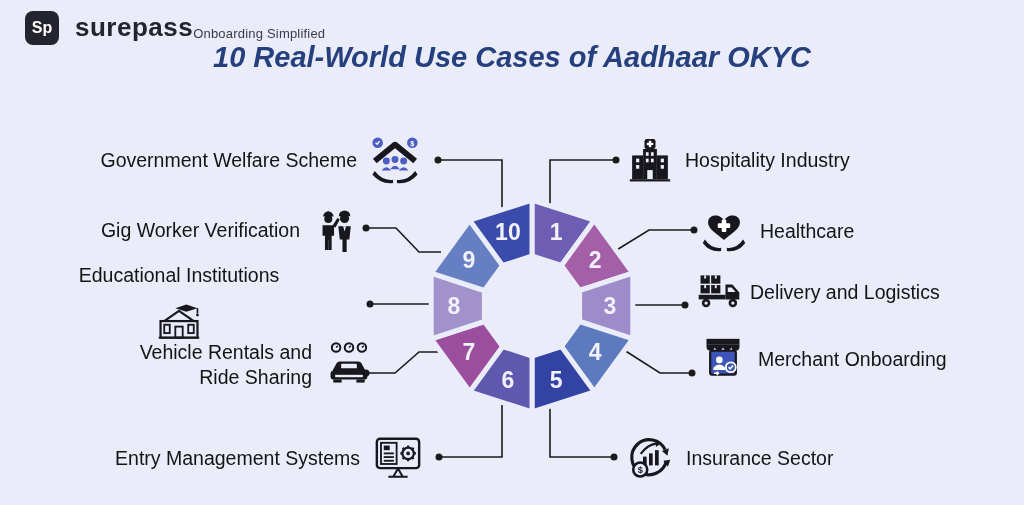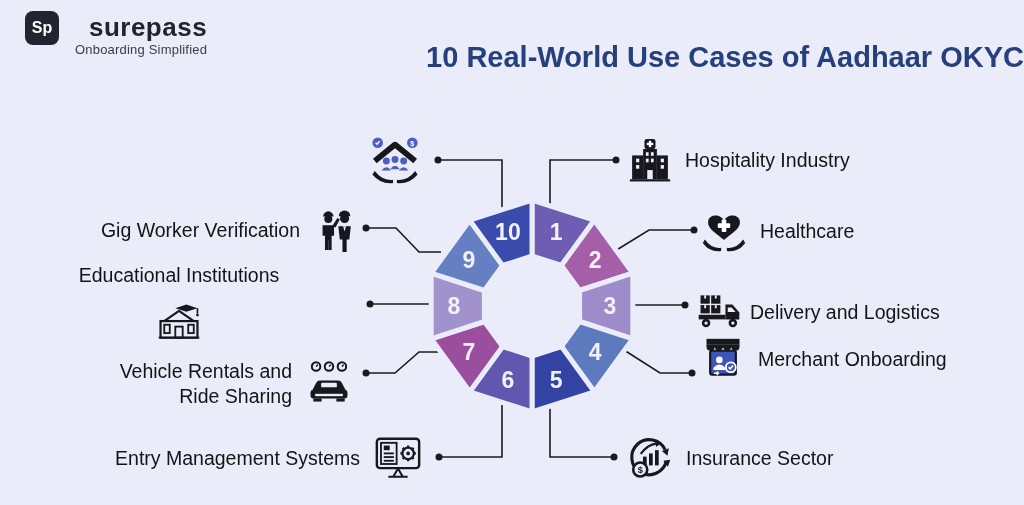--- a/index.html
+++ b/index.html
@@ -4,26 +4,26 @@
 <style>
   html,body{margin:0;padding:0;}
   body{
     width:1024px;height:505px;position:relative;overflow:hidden;
     background:#eaedf9;font-family:"Liberation Sans",sans-serif;
   }
   
   .logo{position:absolute;left:25px;top:11px;display:flex;align-items:flex-start;gap:16px;}
   .logo-box{width:34px;height:34px;border-radius:8px;background:#23242d;color:#fff;
     display:flex;align-items:center;justify-content:center;font-weight:700;font-size:16px;}
-  .logo-text{display:flex;flex-direction:column;align-items:flex-end;line-height:1;padding-top:3px;}
+  .logo-text{display:flex;flex-direction:row;align-items:flex-end;line-height:1;padding-top:3px;}
   .logo-name{font-size:26px;font-weight:600;color:#23242d;letter-spacing:.5px;}
   .logo-tagline{font-size:13px;color:#3a3b46;margin-top:3px;letter-spacing:.2px;}
   
-  .title{position:absolute;left:0;right:0;top:41px;text-align:right;
-    font-size:29px;font-weight:700;color:#26407d;}
+  .title{position:absolute;left:0;right:0;top:41px;text-align:center;
+    font-size:29px;font-weight:700;color:#26407d;font-style:italic;}
   
   svg.layer{position:absolute;left:0;top:0;}
   
   .row{position:absolute;display:flex;align-items:center;gap:13px;transform:translateY(-50%);}
   .row.left{justify-content:flex-end;left:0;}
   .lbl{font-size:19.5px;color:#141414;white-space:nowrap;}
   .lbl.wrap{white-space:normal;text-align:right;width:192px;line-height:1.3;}
   .icon{flex:0 0 auto;display:flex;}
   .badge-glyph{fill:#ffffff;font-size:7.5px;font-weight:700;text-anchor:middle;
     dominant-baseline:central;font-family:"Liberation Sans",sans-serif;}
@@ -83,20 +83,21 @@
     <text x="468.9" y="351.8" fill="#f2f1fa" font-size="23" font-weight="700" text-anchor="middle" dominant-baseline="central" font-family="&quot;Liberation Sans&quot;, sans-serif">7</text>
     <polygon points="431.2,338.8 431.2,273.2 484.4,290.5 484.4,321.5" fill="#a192cc" stroke="#eaedf9" stroke-width="5" stroke-linejoin="round"></polygon>
     <text x="454.0" y="306.0" fill="#f2f1fa" font-size="23" font-weight="700" text-anchor="middle" dominant-baseline="central" font-family="&quot;Liberation Sans&quot;, sans-serif">8</text>
     <polygon points="431.2,273.2 469.7,220.2 502.6,265.5 484.4,290.5" fill="#657fc2" stroke="#eaedf9" stroke-width="5" stroke-linejoin="round"></polygon>
     <text x="468.9" y="260.2" fill="#f2f1fa" font-size="23" font-weight="700" text-anchor="middle" dominant-baseline="central" font-family="&quot;Liberation Sans&quot;, sans-serif">9</text>
     <polygon points="469.7,220.2 532.0,200.0 532.0,256.0 502.6,265.5" fill="#3a4bac" stroke="#eaedf9" stroke-width="5" stroke-linejoin="round"></polygon>
     <text x="507.9" y="231.8" fill="#f2f1fa" font-size="23" font-weight="700" text-anchor="middle" dominant-baseline="central" font-family="&quot;Liberation Sans&quot;, sans-serif">10</text>
   </svg>
 
 <div class="row left" style="top:160px;width:420px;">
+  <div class="lbl">Government Welfare Scheme</div>
   <span class="icon">
     <svg width="50" height="50" viewBox="0 0 52 52">
       <path d="M5 27 L26 10 L47 27" fill="none" stroke="#17171d" stroke-width="6" stroke-linejoin="round"></path>
       <circle cx="8" cy="8" r="5.5" fill="#4c5ec2"></circle>
       <path d="M5.8 8 l1.6 1.6 2.6-3.2" stroke="#ffffff" stroke-width="1.4" fill="none"></path>
       <circle cx="44" cy="8" r="5.5" fill="#4c5ec2"></circle>
       <text x="44" y="8.6" class="badge-glyph">$</text>
       <circle cx="17" cy="27" r="3.6" fill="#4c5ec2"></circle>
         <path d="M12 37 Q17 30 22 37 Z" fill="#4c5ec2"></path>
       <circle cx="26" cy="25.5" r="3.6" fill="#4c5ec2"></circle>
@@ -137,21 +138,21 @@
         <rect x="22" y="28" width="8" height="12" stroke-width="2"></rect>
         <path d="M46 8 V14" stroke-width="1.8"></path>
         <path d="M4 40 H48" stroke-width="2"></path>
       </g>
       <polygon points="34,4 46,8 34,12 22,8" fill="#17171d"></polygon>
       <circle cx="46" cy="15.5" r="1.5" fill="#17171d"></circle>
     </svg>
   </span>
 </div>
 
-<div class="row left" style="top:384px;width:353px;">
+<div class="row left" style="top:365px;width:353px;padding-left:20px;">
   <div class="lbl wrap">Vehicle Rentals and Ride Sharing</div>
   <span class="icon">
     <svg width="48" height="48" viewBox="0 0 52 52">
       <g fill="none" stroke="#17171d" stroke-width="2.2">
         <circle cx="12" cy="7.5" r="4.6"></circle>
           <circle cx="26" cy="7.5" r="4.6"></circle>
           <circle cx="40" cy="7.5" r="4.6"></circle>
         <path d="M12 7.5 L14 5.5 M26 7.5 L28 5.5 M40 7.5 L42 5.5" stroke-width="1.6"></path>
       </g>
       <path d="M8 33 L12.5 24.5 Q13.5 22.5 16 22.5 H36 Q38.5 22.5 39.5 24.5 L44 33 Z" fill="#17171d"></path>
@@ -216,21 +217,21 @@
       <path d="M24 12.5 C21.5 5.5 9.5 4.5 7.6 12 C5.6 20.5 16.5 25.5 24 32.5 C31.5 25.5 42.4 20.5 40.4 12 C38.5 4.5 26.5 5.5 24 12.5 Z" fill="#17171d"></path>
       <rect x="21.6" y="11" width="4.8" height="13" rx="1" fill="#ffffff"></rect>
       <rect x="17.5" y="15" width="13" height="4.8" rx="1" fill="#ffffff"></rect>
       <path d="M4 32 Q11 42 21 40.5 L21 44 Q9 45.5 1.8 35.5 Z" fill="#17171d"></path>
       <path d="M44 32 Q37 42 27 40.5 L27 44 Q39 45.5 46.2 35.5 Z" fill="#17171d"></path>
     </svg>
   </span>
   <div class="lbl">Healthcare</div>
 </div>
 
-<div class="row" style="top:312px;left:695px;gap:7px;">
+<div class="row" style="top:292px;left:695px;gap:7px;">
   <span class="icon">
     <svg width="48" height="42" viewBox="0 0 52 44">
       <g fill="#17171d">
         <rect x="6" y="4" width="10" height="9"></rect>
           <rect x="17.5" y="4" width="10" height="9"></rect>
         <rect x="6" y="14.5" width="10" height="9"></rect>
           <rect x="17.5" y="14.5" width="10" height="9"></rect>
       </g>
       <g fill="#eaedf9">
         <rect x="10" y="4" width="2" height="3.4"></rect>

